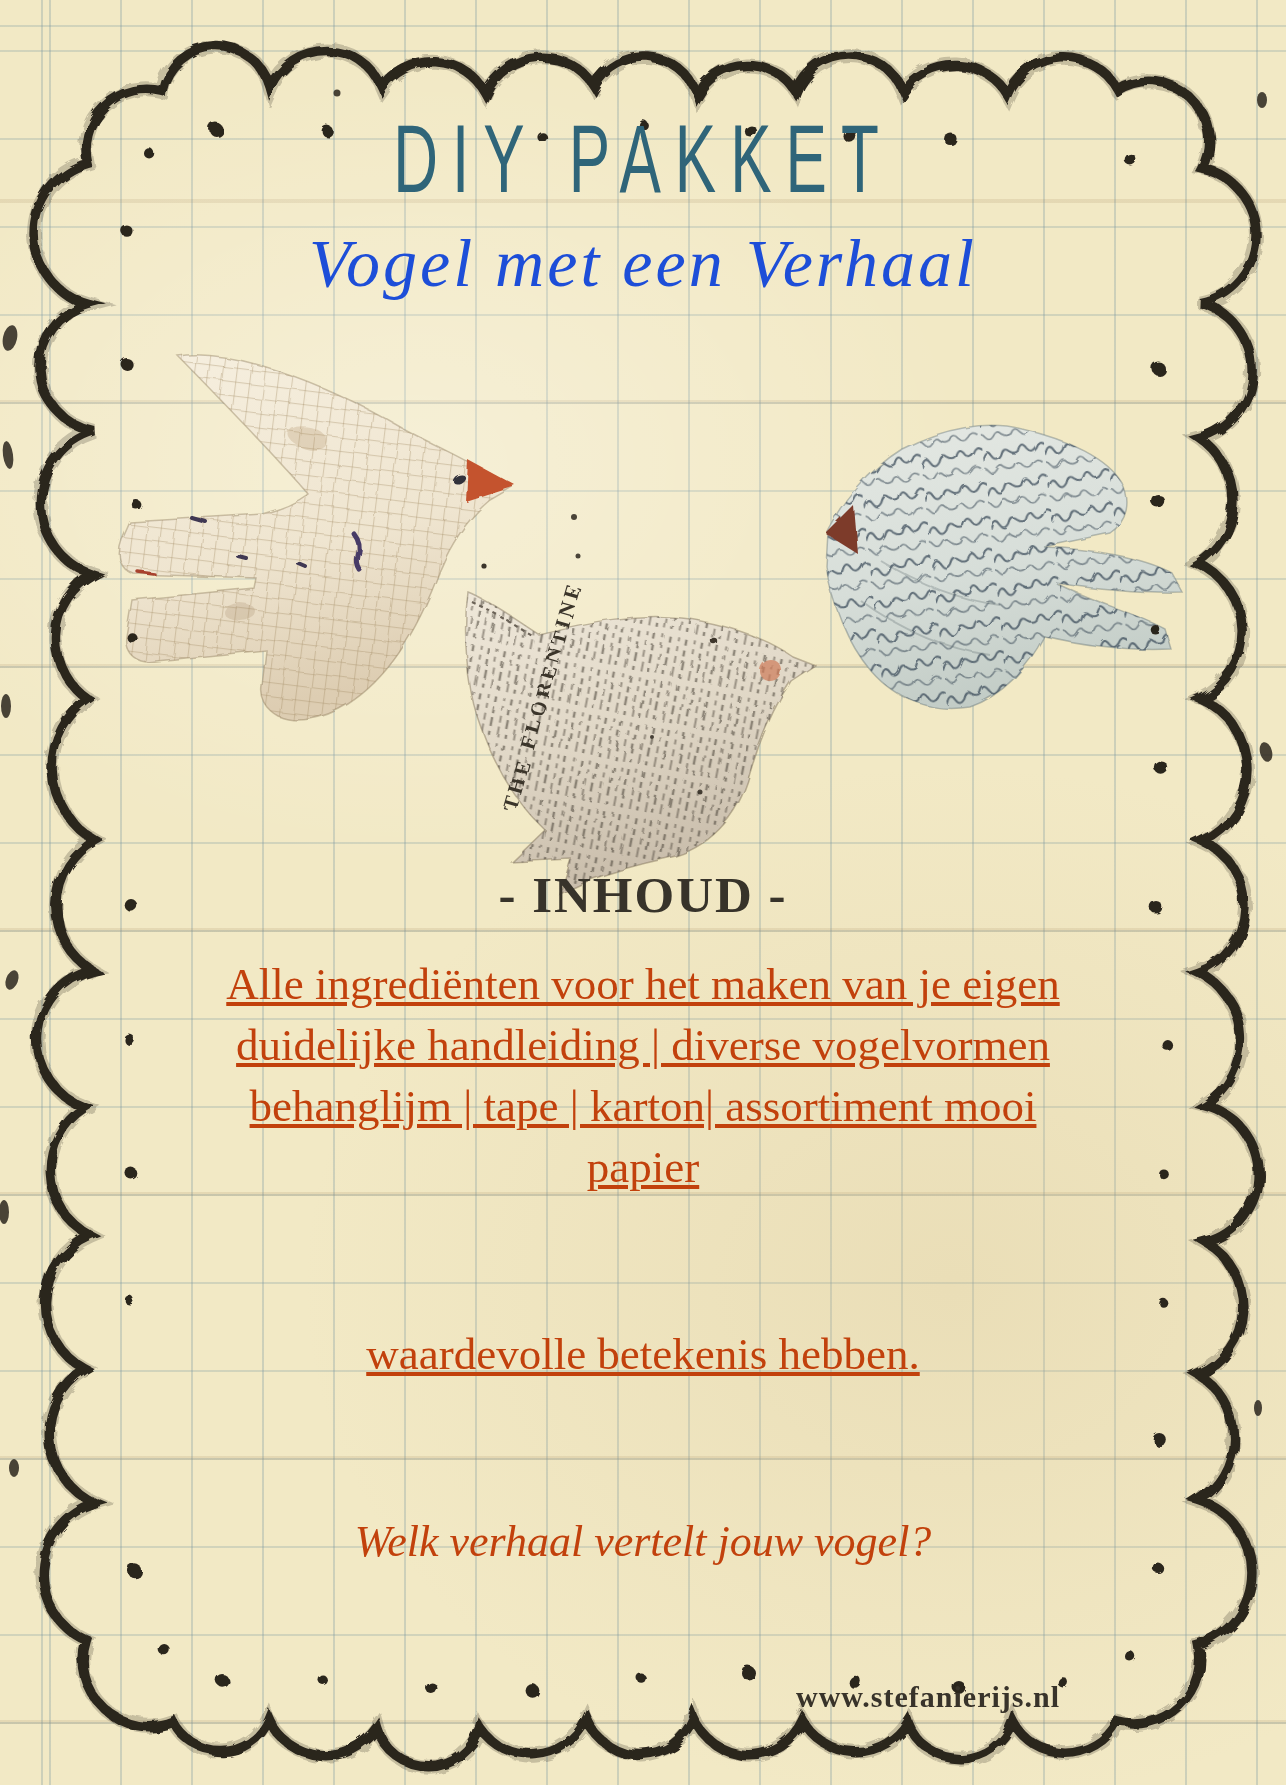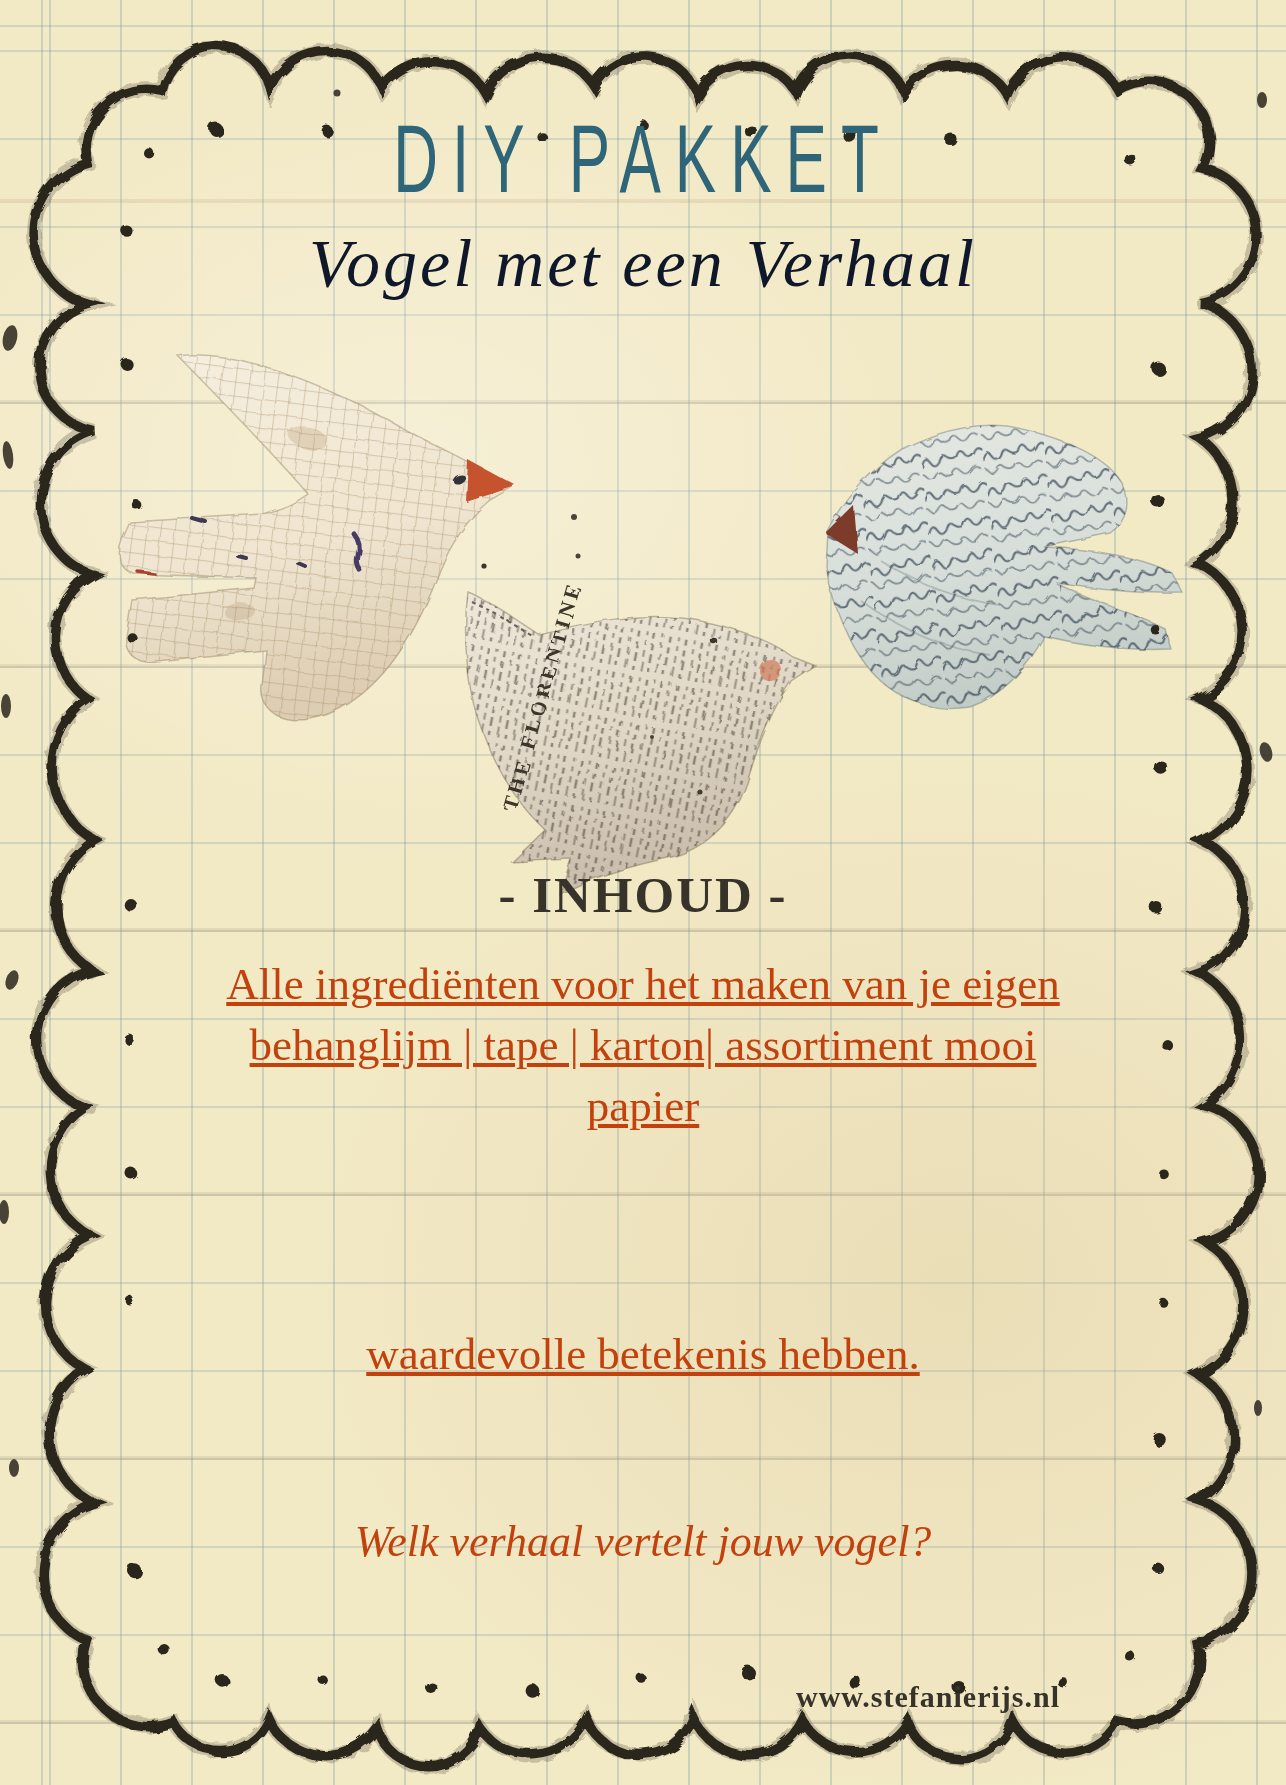--- a/index.html
+++ b/index.html
@@ -20,21 +20,21 @@
     top:104px;
     font-family:"Liberation Sans", sans-serif;
     font-size:62px;letter-spacing:14px;font-weight:400;
     color:#2f6579;
     transform:scaleY(1.55);transform-origin:top center;
     white-space:nowrap;
   }
   .subtitle{
     top:224px;
     font-size:68px;font-style:italic;letter-spacing:3px;
-    color:#0f172a;white-space:nowrap;
+    color:#1d4ed8;white-space:nowrap;
   }
   .heading{
     top:866px;
     font-size:51px;font-weight:700;letter-spacing:2px;color:#37332a;
   }
   .bodyblock{color:#c2410c;font-size:45px;text-decoration:underline;}
   .sec-lines{top:954px;line-height:61px;}
   .mem-lines{top:1323px;line-height:63px;}
   .mem-lines .it{font-style:italic;}
   .question{top:1516px;font-size:44px;font-style:italic;color:#c2410c;}
@@ -213,20 +213,21 @@
     </g>
 </svg>
 
 <div class="abs title nowrap">DIY PAKKET</div>
 <div class="abs subtitle nowrap">Vogel met een Verhaal</div>
 
 <div class="abs heading">- INHOUD -</div>
 
 <div class="abs bodyblock sec-lines">
   <div>Alle ingrediënten voor het maken van je eigen</div>
+  <div>duidelijke handleiding | diverse vogelvormen</div>
   <div>behanglijm | tape | karton| assortiment mooi</div>
   <div>papier</div>
 </div>
 
 <div class="abs bodyblock mem-lines">
   <div>waardevolle betekenis hebben.</div>
 </div>
 
 <div class="abs question">Welk verhaal vertelt jouw vogel?</div>
 

